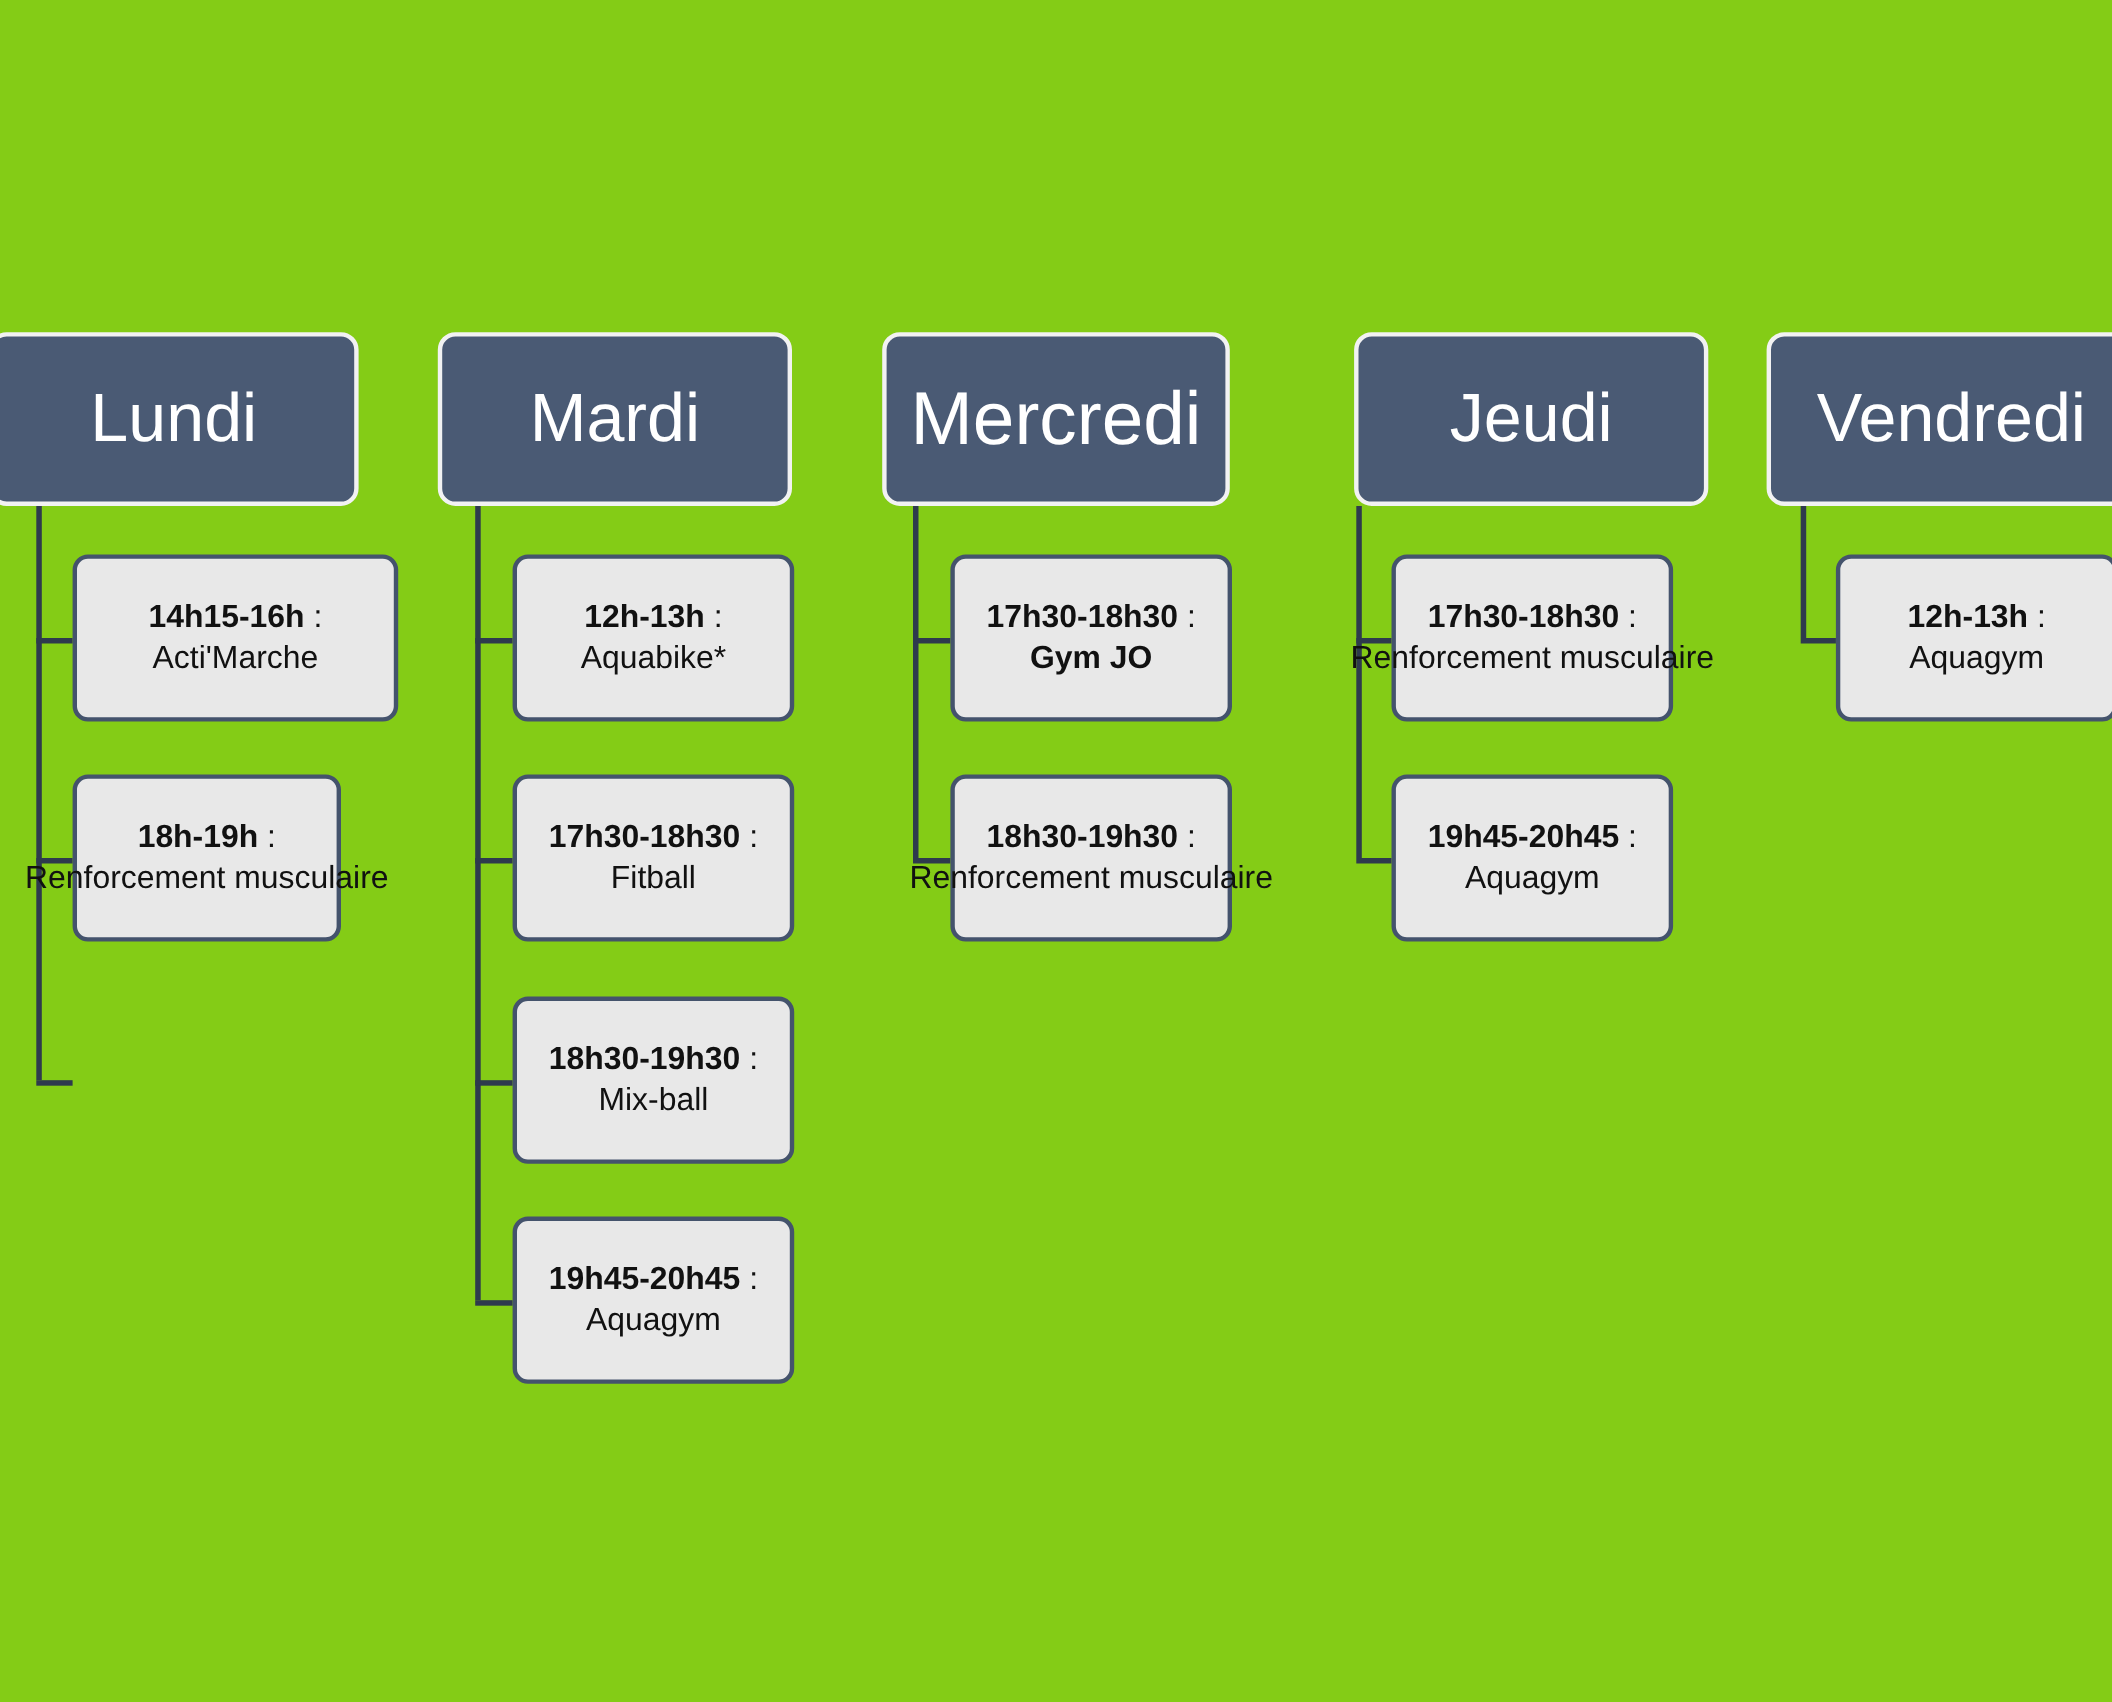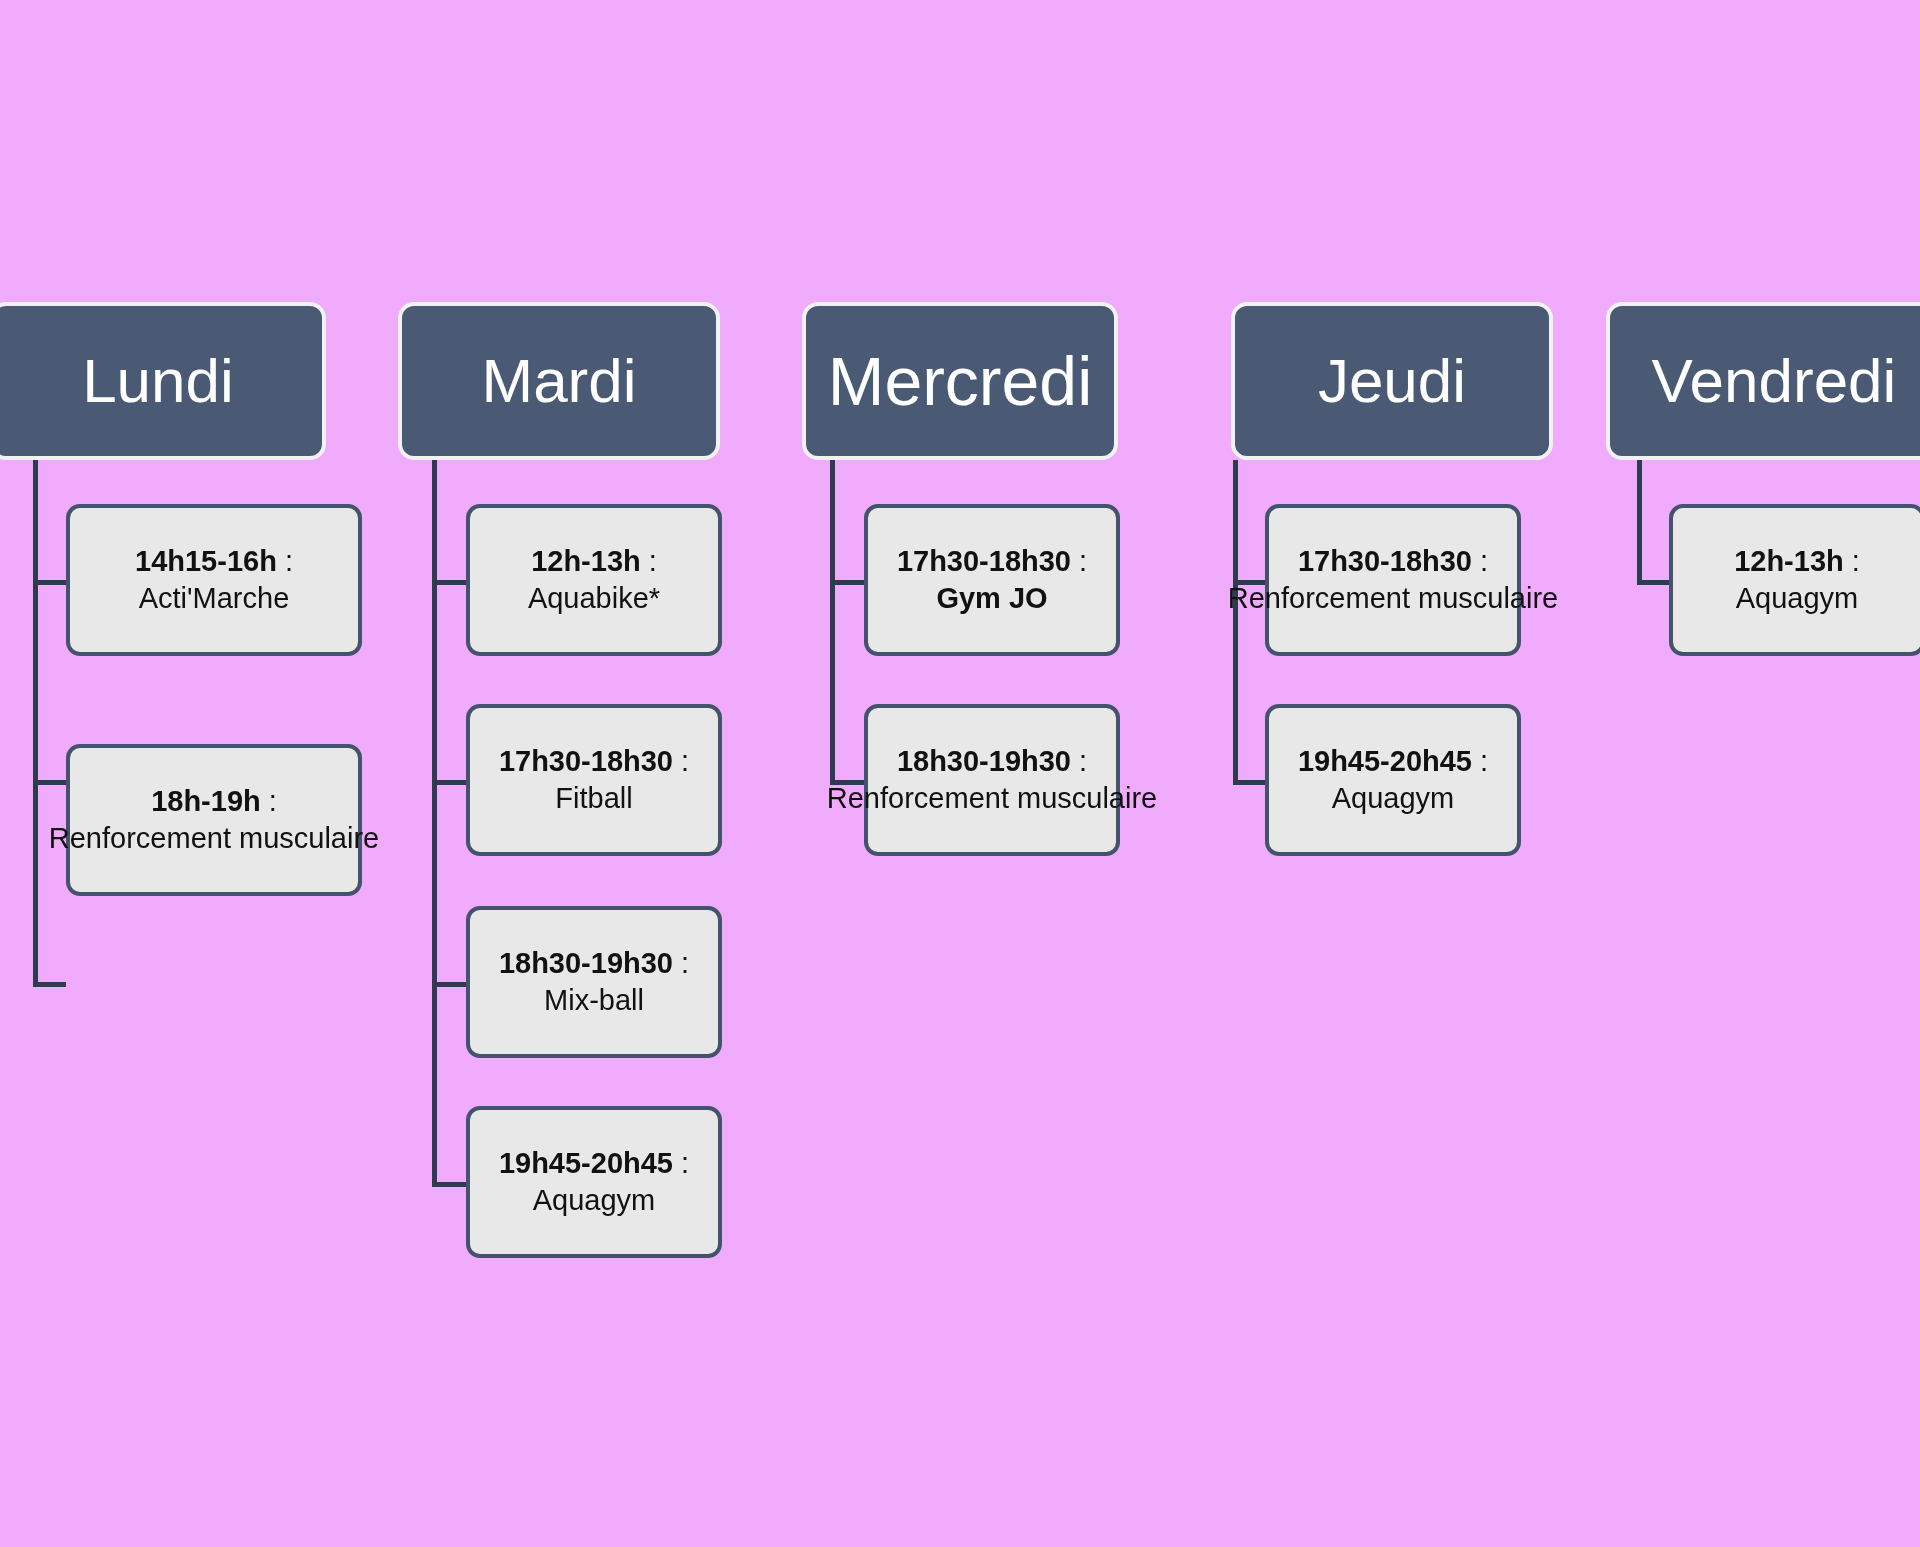--- a/index.html
+++ b/index.html
@@ -4,21 +4,21 @@
 <style>
   html, body {
     margin: 0;
     padding: 0;
     background: #000000;
   }
   #canvas {
     position: relative;
     width: 1920px;
     height: 1547px;
-    background: #f0abfc;
+    background: #84cc16;
     overflow: hidden;
     font-family: "Liberation Sans", sans-serif;
   }
   
   .day-header {
     position: absolute;
     box-sizing: border-box;
     height: 158px;
     background: #4a5a74;
     border: 4px solid #f2f2f2;
@@ -83,21 +83,21 @@
 
 <div id="canvas">
     <div class="trunk" style="left: 33px; top: 460px; height: 522px;"></div>
     <div class="day-header" style="left: -10px; top: 302px; width: 336px; font-size: 62px;">Lundi</div>
     <div class="stub" style="left: 33px; top: 580px; width: 33px;"></div>
     <div class="session" style="left: 66px; top: 504px; width: 296px; height: 152px; text-align: center;">
       <span class="line"><span class="time">14h15-16h</span> <span class="sep">:</span></span>
       <span class="line">Acti'Marche</span>
     </div>
     <div class="stub" style="left: 33px; top: 780px; width: 33px;"></div>
-    <div class="session" style="left: 66px; top: 704px; width: 296px; height: 152px; margin-top: 40px;">
+    <div class="session" style="left: 66px; top: 704px; width: 244px; height: 152px;">
       <span class="line"><span class="time">18h-19h</span> <span class="sep">:</span></span>
       <span class="line wrapname">Renforcement musculaire</span>
     </div>
     <div class="stub" style="left: 33px; top: 982px; width: 33px;"></div>
     <div class="trunk" style="left: 432px; top: 460px; height: 722px;"></div>
     <div class="day-header" style="left: 398px; top: 302px; width: 322px; font-size: 62px;">Mardi</div>
     <div class="stub" style="left: 432px; top: 580px; width: 34px;"></div>
     <div class="session" style="left: 466px; top: 504px; width: 256px; height: 152px;">
       <span class="line"><span class="time">12h-13h</span> <span class="sep">:</span></span>
       <span class="line">Aquabike*</span>

